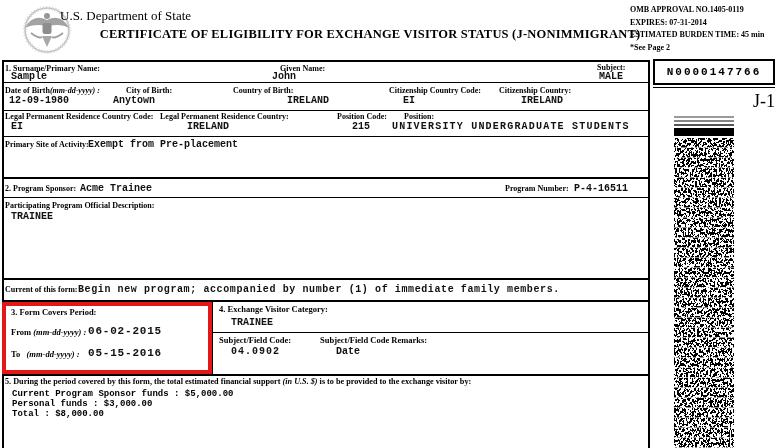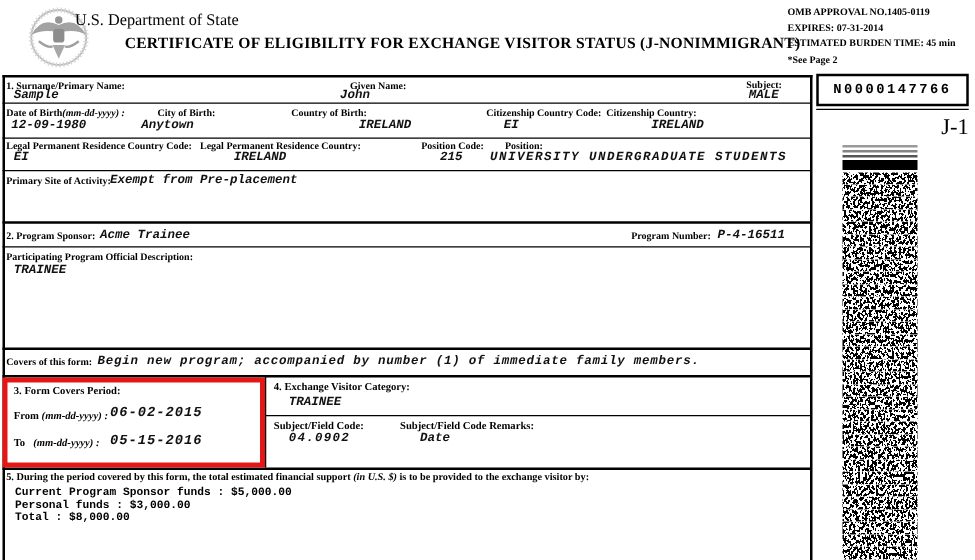--- a/index.html
+++ b/index.html
@@ -2,21 +2,21 @@
 <html><head>
 <meta charset="utf-8">
 <style>
   html,body{margin:0;padding:0;background:#fff;}
   .page{position:relative;width:780px;height:448px;background:#ffffff;overflow:hidden;
         font-family:"Liberation Serif",serif;color:#000;}
   .lbl{position:absolute;font-family:"Liberation Serif",serif;font-weight:bold;
        font-size:8px;line-height:9px;white-space:nowrap;color:#000;}
   .it{font-style:italic;}
   .val{position:absolute;font-family:"Liberation Mono","DejaVu Sans Mono",monospace;
-       font-weight:bold;font-size:10px;line-height:11px;white-space:nowrap;color:#111;font-style:italic;}
+       font-weight:bold;font-size:10px;line-height:11px;white-space:nowrap;color:#111;}
   .hline,.vline{position:absolute;background:#000;}
   .agency{position:absolute;left:60px;top:8px;width:620px;text-align:left;
           font-size:13px;}
   .formtitle{position:absolute;left:60px;top:27px;width:620px;text-align:center;
           font-size:12.5px;font-weight:bold;letter-spacing:.2px;}
   .omb{position:absolute;left:630px;top:4px;font-size:8px;font-weight:bold;
        line-height:12.5px;white-space:nowrap;}
   .nbox{position:absolute;left:653px;top:59px;width:118px;height:22px;
         border:2px solid #000;text-align:center;line-height:22px;
         font-family:"Liberation Mono","DejaVu Sans Mono",monospace;
@@ -82,21 +82,21 @@
   <span class="val" style="left:599px;top:71px;">MALE</span>
 
   <span class="lbl" style="left:5px;top:86px;"><span>Date of Birth</span><span class="it">(mm-dd-yyyy) :</span></span>
   <span class="val" style="left:9px;top:95px;">12-09-1980</span>
   <span class="lbl" style="left:126px;top:86px;">City of Birth:</span>
   <span class="val" style="left:113px;top:95px;">Anytown</span>
   <span class="lbl" style="left:233px;top:86px;">Country of Birth:</span>
   <span class="val" style="left:287px;top:95px;">IRELAND</span>
   <span class="lbl" style="left:389px;top:86px;">Citizenship Country Code:</span>
   <span class="val" style="left:403px;top:95px;">EI</span>
-  <span class="lbl" style="left:485px;top:86px;">Citizenship Country:</span>
+  <span class="lbl" style="left:499px;top:86px;">Citizenship Country:</span>
   <span class="val" style="left:521px;top:95px;">IRELAND</span>
 
   <span class="lbl" style="left:5px;top:112px;">Legal Permanent Residence Country Code:</span>
   <span class="val" style="left:11px;top:121px;">EI</span>
   <span class="lbl" style="left:160px;top:112px;">Legal Permanent Residence Country:</span>
   <span class="val" style="left:187px;top:121px;">IRELAND</span>
   <span class="lbl" style="left:337px;top:112px;">Position Code:</span>
   <span class="val" style="left:352px;top:121px;text-align:center;">215</span>
   <span class="lbl" style="left:404px;top:112px;">Position:</span>
   <span class="val" style="left:392px;top:121px;letter-spacing:1.2px;">UNIVERSITY UNDERGRADUATE STUDENTS</span>
@@ -105,21 +105,21 @@
   <span class="val" style="left:88px;top:139px;">Exempt from Pre-placement</span>
 
   <span class="lbl" style="left:5px;top:184px;">2. Program Sponsor:</span>
   <span class="val" style="left:80px;top:183px;">Acme Trainee</span>
   <span class="lbl" style="left:505px;top:184px;">Program Number:</span>
   <span class="val" style="left:574px;top:183px;">P-4-16511</span>
 
   <span class="lbl" style="left:5px;top:201px;">Participating Program Official Description:</span>
   <span class="val" style="left:11px;top:211px;">TRAINEE</span>
 
-  <span class="lbl" style="left:5px;top:285px;">Covers of this form:</span>
+  <span class="lbl" style="left:5px;top:285px;">Current of this form:</span>
   <span class="val" style="left:78px;top:284px;letter-spacing:.6px;">Begin new program; accompanied by number (1) of immediate family members.</span>
 
   <span class="lbl" style="left:11px;top:308px;font-size:8.5px;">3. Form Covers Period:</span>
   <span class="lbl" style="left:11px;top:328px;font-size:8.5px;"><span>From</span> <span class="it">(mm-dd-yyyy) :</span></span>
   <span class="val" style="left:88px;top:326px;font-size:11px;letter-spacing:.8px;">06-02-2015</span>
   <span class="lbl" style="left:11px;top:350px;font-size:8.5px;"><span>To</span>&nbsp;&nbsp;&nbsp;<span class="it">(mm-dd-yyyy) :</span></span>
   <span class="val" style="left:88px;top:348px;font-size:11px;letter-spacing:.8px;">05-15-2016</span>
   <div class="redbox"></div>
 
   <span class="lbl" style="left:219px;top:305px;font-size:8.5px;">4. Exchange Visitor Category:</span>

